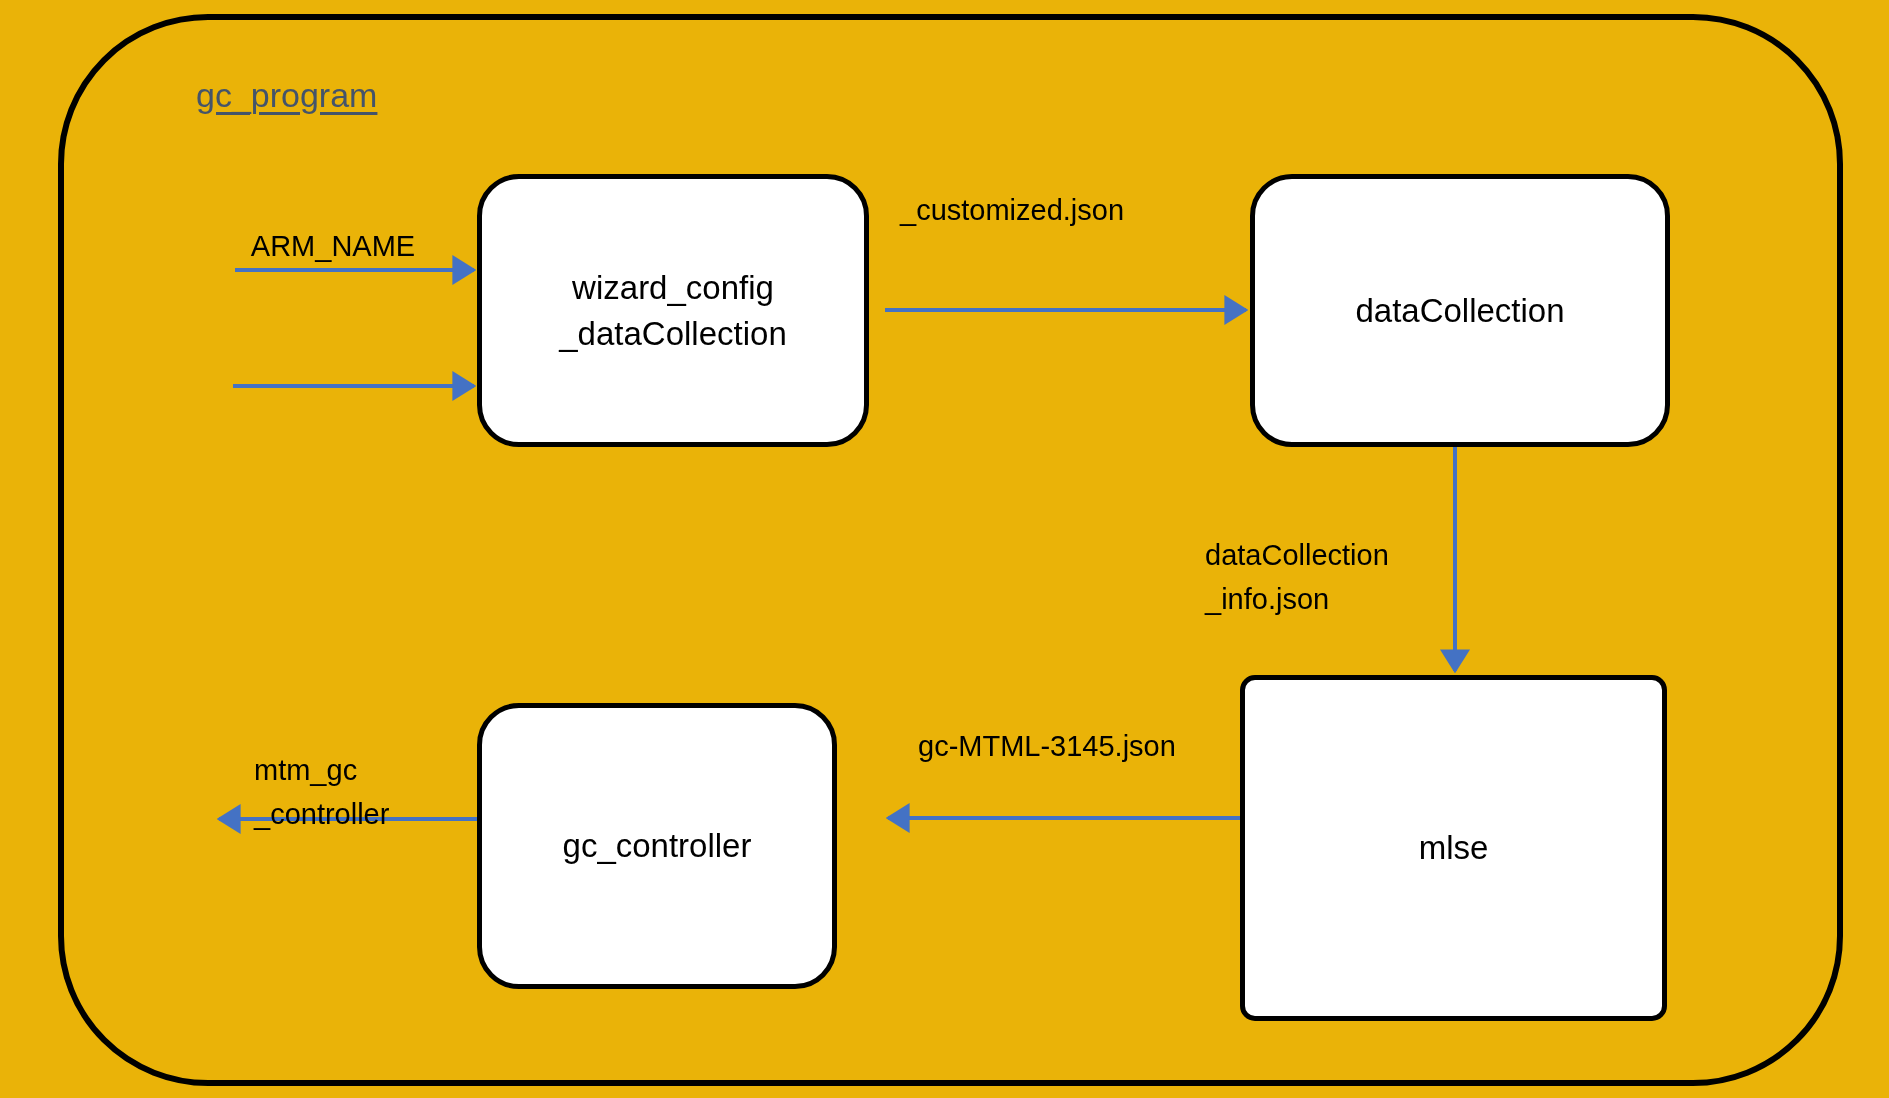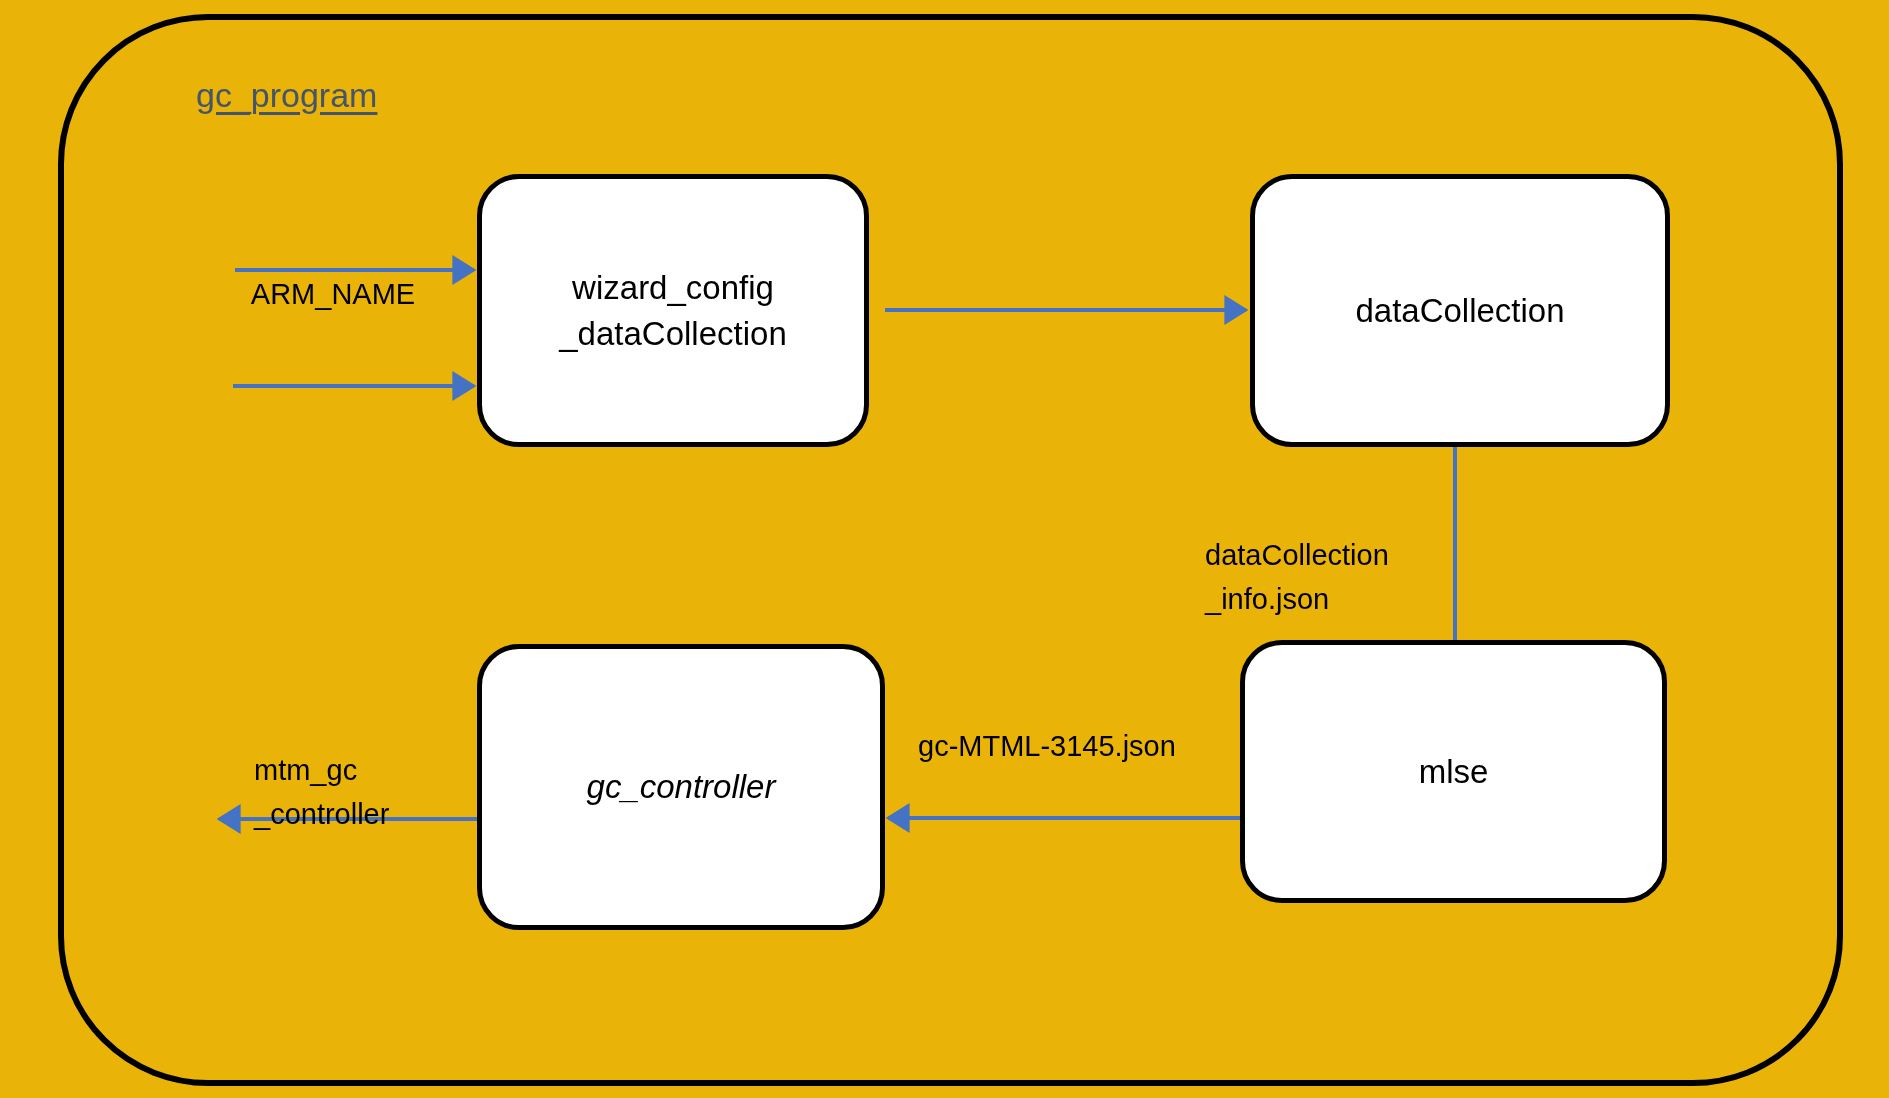--- a/index.html
+++ b/index.html
@@ -50,22 +50,22 @@
     align-items: center;
     justify-content: center;
     text-align: center;
     font-size: 33px;
     line-height: 46px;
     color: var(--text-color);
     white-space: nowrap;
   }
   .node-wizard        { left: 477px;  top: 174px; width: 392px; height: 273px; }
   .node-datacollection{ left: 1250px; top: 174px; width: 420px; height: 273px; }
-  .node-gc-controller { left: 477px;  top: 644px; width: 408px; height: 286px; font-style: italic; }
-  .node-mlse          { left: 1240px; top: 640px; width: 427px; height: 263px; }
+  .node-gc-controller { left: 477px;  top: 703px; width: 360px; height: 286px; }
+  .node-mlse          { left: 1240px; top: 675px; width: 427px; height: 346px; border-radius: 15px; }
 
   .arrow-layer {
     position: absolute;
     left: 0; top: 0;
     width: 1889px; height: 1098px;
     pointer-events: none;
   }
   .arrow {
     stroke: var(--arrow-color);
     stroke-width: 4;
@@ -74,21 +74,21 @@
 
   .edge-label {
     position: absolute;
     font-size: 29px;
     line-height: 44px;
     color: var(--text-color);
     white-space: nowrap;
   }
   .edge-label.centered { text-align: center; }
 
-  .label-arm-name { left: 213px;  top: 224px; width: 240px; margin-top: 48px; }
+  .label-arm-name { left: 213px;  top: 224px; width: 240px; }
   .label-sn       { left: 213px;  top: 341px; width: 240px; }
   .label-config   { left: 900px;  top: 188px; }
   .label-info     { left: 1205px; top: 533px; }
   .label-mtml     { left: 918px;  top: 724px; }
   .label-mtm-gc   { left: 215px;  top: 748px; margin-left: 39px; }
 </style>
 </head>
 <body>
 
 <div class="canvas">
@@ -125,20 +125,21 @@
   </div>
 
   <div class="node node-mlse">
     <div>mlse</div>
   </div>
 
   <div class="edge-label centered label-arm-name">ARM_NAME</div>
 
 
   <div class="edge-label label-config">
+    <div>_customized.json</div>
   </div>
 
   <div class="edge-label label-info">
     <div>dataCollection</div>
     <div>_info.json</div>
   </div>
 
   <div class="edge-label label-mtml">gc-MTML-3145.json</div>
 
   <div class="edge-label label-mtm-gc">

